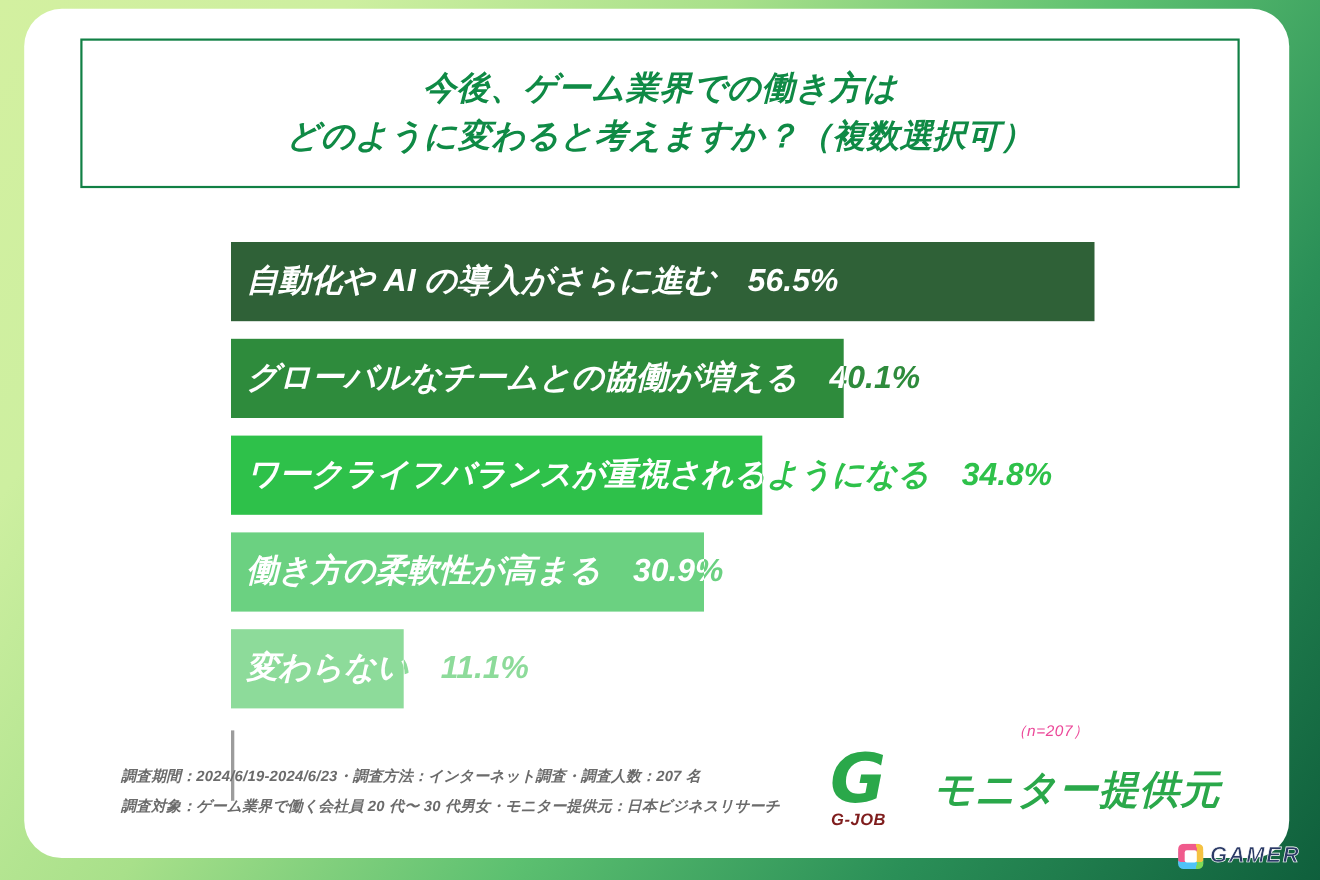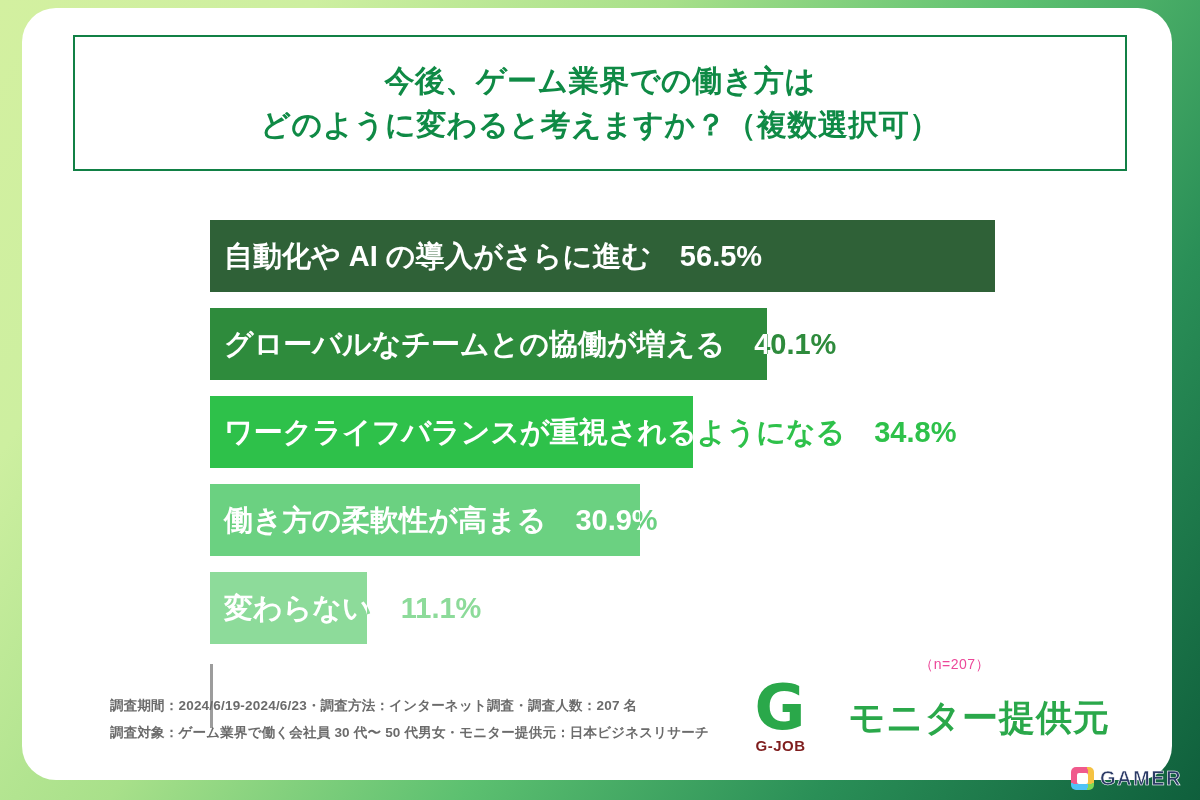--- a/index.html
+++ b/index.html
@@ -7,20 +7,21 @@
     width:1200px; height:800px;
     font-family:"Liberation Sans","DejaVu Sans",sans-serif;
     overflow:hidden;
   }
   #infographic {
     position:relative;
     width:1200px; height:800px;
     background:linear-gradient(125deg,
         #d3f0a0 0%, #cdefa0 18%, #a8e08a 38%,
         #5cc070 58%, #2a8f57 78%, #0f5f3c 100%);
+    font-style:italic;
   }
   
   #card {
     position:absolute;
     left:22px; top:8px;
     width:1150px; height:772px;
     background:#ffffff;
     border-radius:34px 34px 34px 34px;
     overflow:hidden;
   }
@@ -202,21 +203,21 @@
 
         <div class="bar-zero-tick" style="background: rgb(156, 156, 156);"></div>
         <div class="label-over" style="width: 0px;"></div>
       </div>
 
       <div id="n-label">（n=207）</div>
     </div>
 
     <div id="footer">
       <div class="footer-line">調査期間：2024/6/19-2024/6/23・調査方法：インターネット調査・調査人数：207 名</div>
-      <div class="footer-line">調査対象：ゲーム業界で働く会社員 30 代〜 50 代男女・モニター提供元：日本ビジネスリサーチ</div>
+      <div class="footer-line">調査対象：ゲーム業界で働く会社員 20 代〜 30 代男女・モニター提供元：日本ビジネスリサーチ</div>
     </div>
 
     <div id="logo">
       <div id="logo-mark">
         <div id="logo-g">G</div>
         <div id="logo-gjob">G-JOB</div>
       </div>
       <div id="logo-text">モニター提供元</div>
     </div>
 

